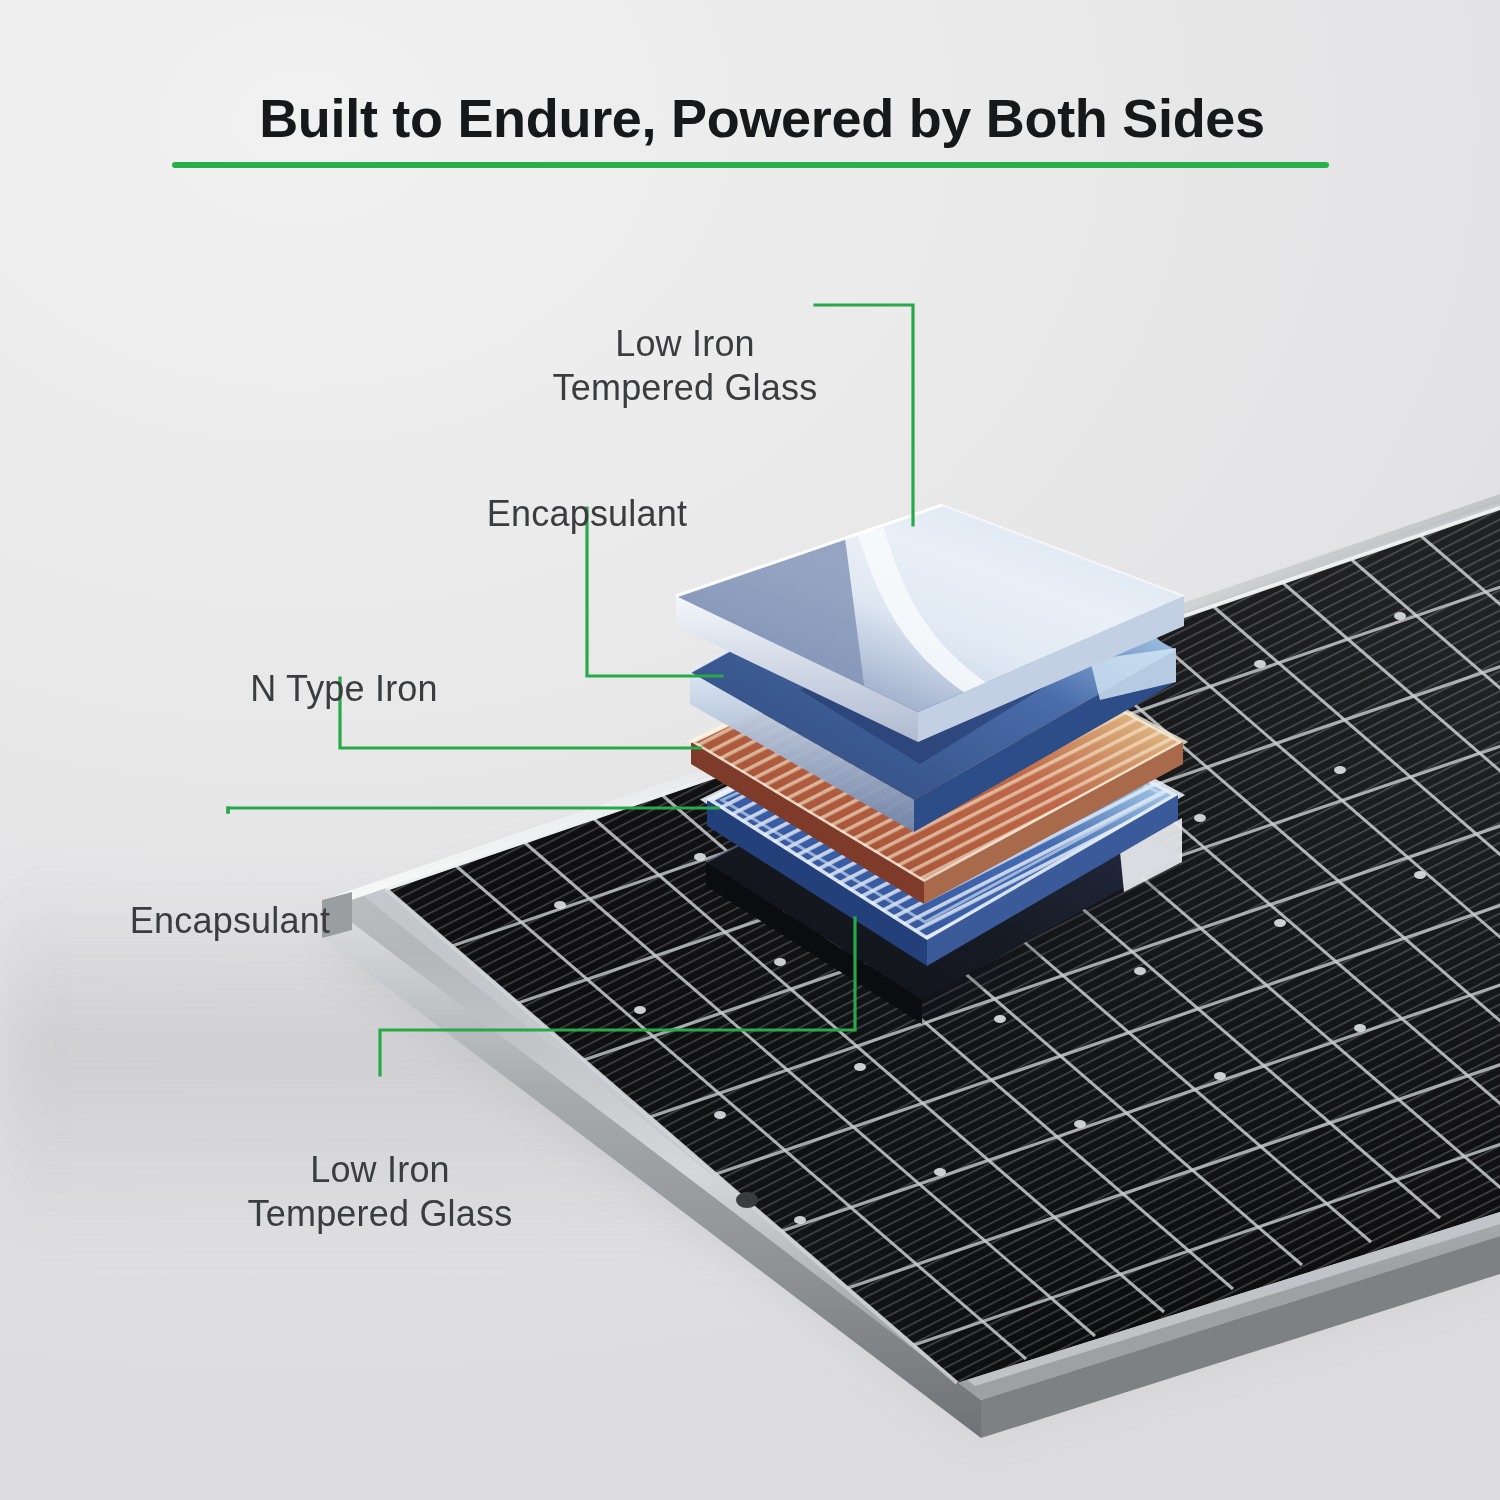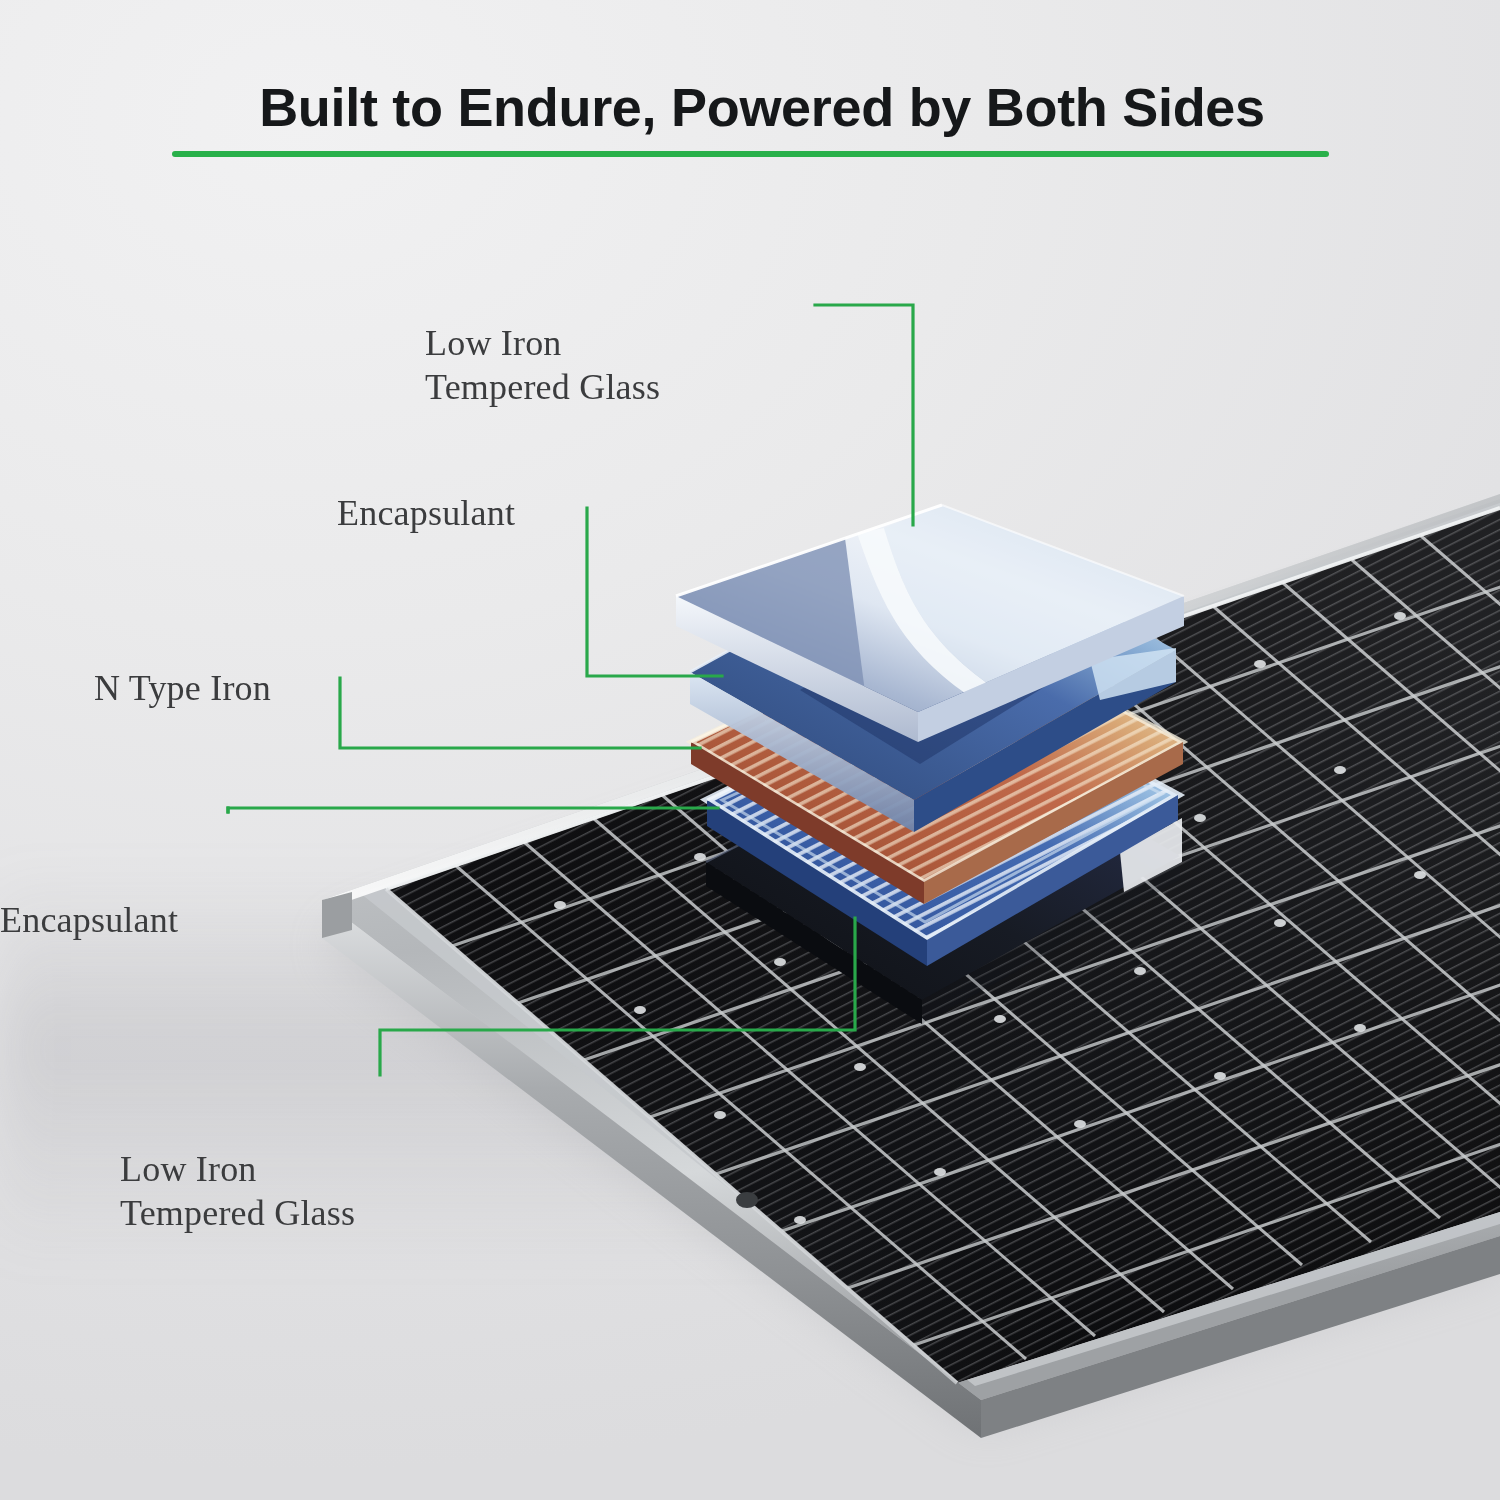--- a/index.html
+++ b/index.html
@@ -21,37 +21,37 @@
     position:absolute;left:0;right:0;top:58%;height:26%;
     background:linear-gradient(180deg,rgba(150,150,155,0) 0%,rgba(140,140,146,.22) 45%,rgba(150,150,155,0) 100%);
     filter:blur(26px);
   }
 
   
   .heading{
     position:absolute;left:0;right:0;top:78px;text-align:center;
   }
   .heading h1{
-    margin:0;font-weight:700;font-size:54px;letter-spacing:-0.3px;
+    margin:11px;font-weight:700;font-size:54px;letter-spacing:-0.3px;
     color:#16181a;line-height:1.1;
     font-family:"Liberation Sans", sans-serif;
     padding-left:24px;
   }
   .heading .rule{
     width:1157px;height:6px;margin:14px auto 0;border-radius:3px;
     background:#29b04a;
   }
 
   
   .lbl{
     position:absolute;color:#3b3c3e;font-size:36px;line-height:1.22;
     font-family:"Liberation Sans", sans-serif;font-weight:400;
     white-space:pre-line;letter-spacing:.2px;
   }
-  .lbl.c{text-align:left;font-family:Liberation Serif, serif;}
+  .lbl.c{text-align:center;}
 
   
   .leaders{position:absolute;inset:0;}
 
   
   .panel{position:absolute;inset:0;}
 
   
   .stack{position:absolute;inset:0;}
 </style>

